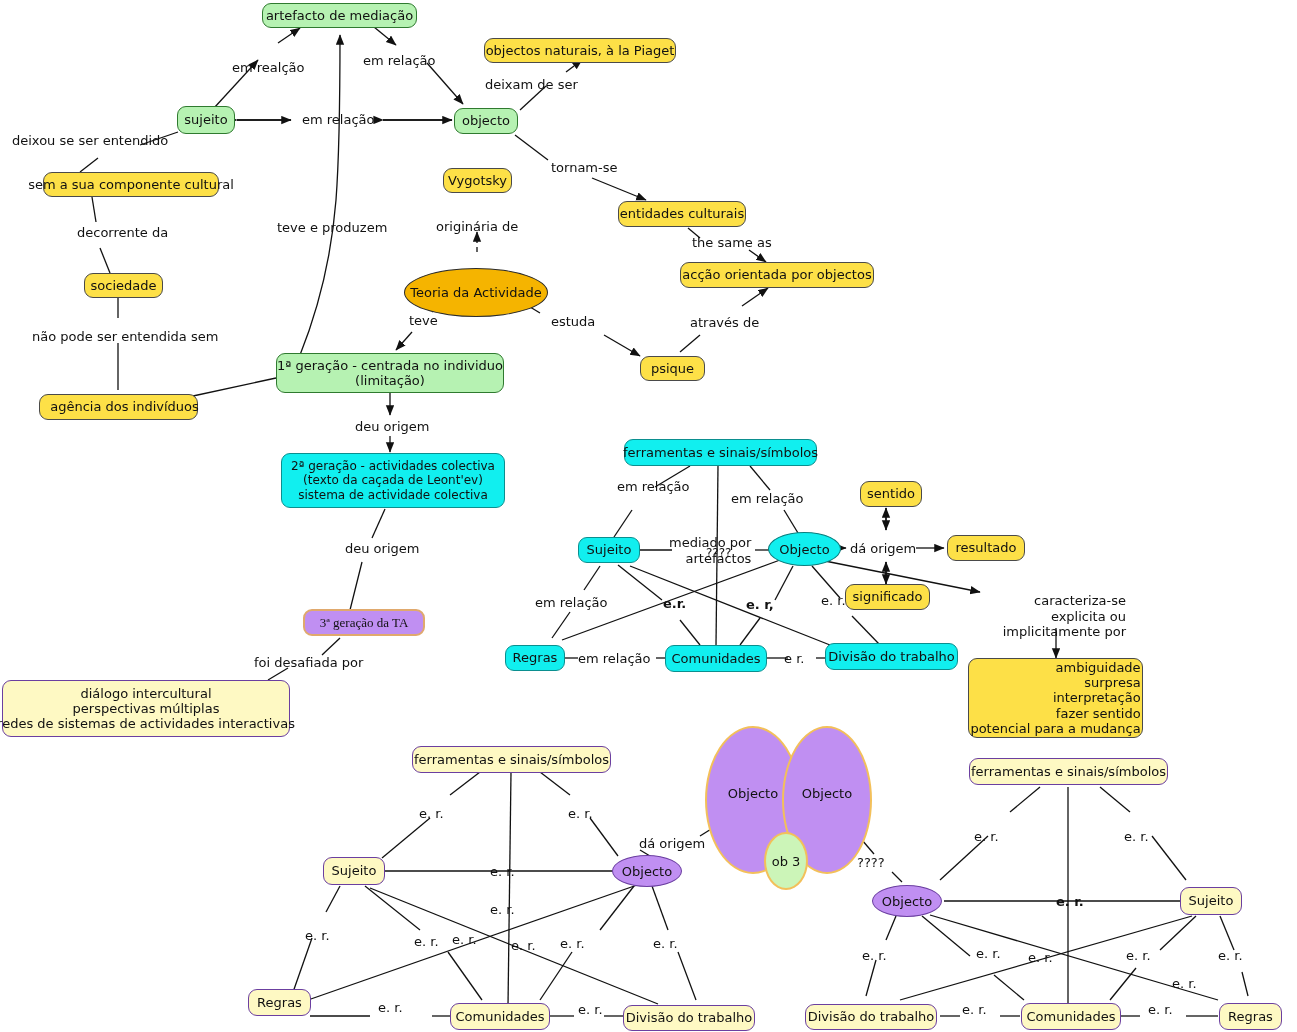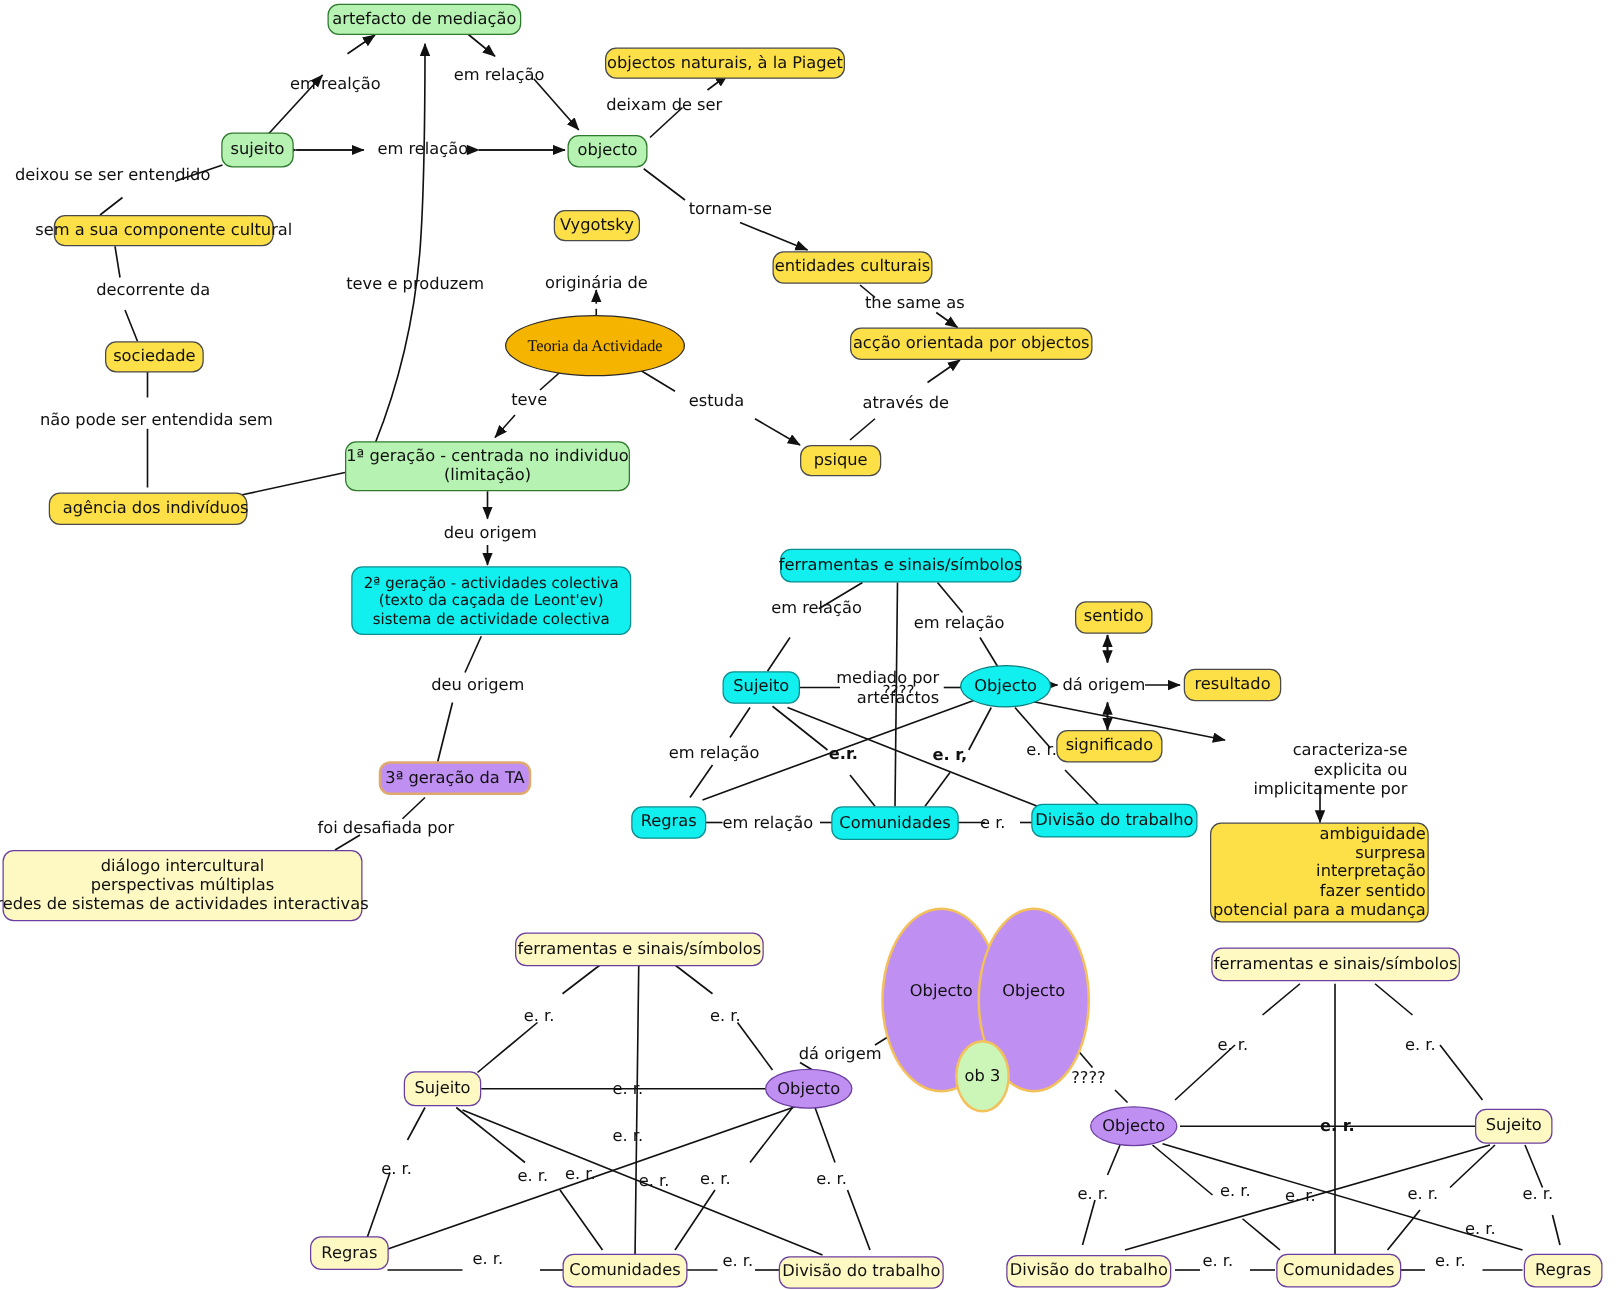--- a/index.html
+++ b/index.html
@@ -6,21 +6,21 @@
   body{font-family:"DejaVu Sans", sans-serif;}
   #canvas{position:relative;width:1297px;height:1032px;overflow:hidden;background:#fff;}
   svg.links{position:absolute;left:0;top:0;width:1297px;height:1032px;pointer-events:none;}
   .node{position:absolute;box-sizing:border-box;display:flex;align-items:center;justify-content:center;
         text-align:center;line-height:1.18;color:#111;white-space:pre;}
   .rb{border-radius:9px;border:1.2px solid #555;}
   .grey{background:#fde047;border-color:#4a4a4a;text-align:right;}
   .green{background:#b6f2b2;border-color:#2f7a2f;}
   .cyan{background:#11efef;border-color:#0b8f8f;}
   .purple{background:#fef9c3;border-color:#6b3fa0;}
-  .purple-tan{background:#c08ff2;border:2px solid #e0a96d;border-radius:9px;}
+  .purple-tan{background:#c08ff2;border:2px solid #e0a96d;border-radius:9px;font-family:Liberation Serif, serif;}
   .ell{position:absolute;display:flex;align-items:center;justify-content:center;text-align:center;
        border-radius:50%;box-sizing:border-box;color:#111;}
   .ell-orange{background:#f5b400;border:1.4px solid #2b2b2b;}
   .ell-cyan{background:#11efef;border:1.4px solid #0b7d7d;}
   .ell-purple{background:#c08ff2;border:1.4px solid #6b3fa0;}
   .ell-big-purple{background:#c08ff2;border:2px solid #f3c05a;}
   .ell-big-green{background:#ccf5b8;border:2px solid #f3c05a;}
   .lbl{position:absolute;color:#111;white-space:pre;text-align:right;line-height:1.2;}
   .f13{font-size:13px;}
   .f12{font-size:12px;}
@@ -206,21 +206,21 @@
   <div class="node rb grey f13" style="left:25px;top:172px;width:176px;height:25px;margin-left:18px;">sem a sua componente cultural</div>
 
   <div class="node rb grey f13" style="left:443px;top:168px;width:69px;height:25px;">Vygotsky</div>
 
   <div class="node rb grey f13" style="left:618px;top:201px;width:128px;height:26px;">entidades culturais</div>
 
   <div class="node rb grey f13" style="left:680px;top:262px;width:194px;height:26px;">acção orientada por objectos</div>
 
   <div class="node rb grey f13" style="left:84px;top:273px;width:79px;height:25px;">sociedade</div>
 
-  <div class="ell ell-orange f13" style="left:404px;top:252px;width:144px;height:49px;font-family:Liberation Serif, serif;">Teoria da Actividade</div>
+  <div class="ell ell-orange f13" style="left:404px;top:268px;width:144px;height:49px;">Teoria da Actividade</div>
 
   <div class="node rb grey f13" style="left:640px;top:356px;width:65px;height:25px;">psique</div>
 
   <div class="node rb grey f13" style="left:39px;top:394px;width:159px;height:26px;padding-left:12px;">agência dos indivíduos</div>
 
   <div class="node rb green f13" style="left:276px;top:353px;width:228px;height:40px;">1ª geração - centrada no individuo
 (limitação)</div>
 
   <div class="node rb cyan f12" style="left:281px;top:453px;width:224px;height:55px;">2ª geração - actividades colectiva
 (texto da caçada de Leont'ev)

